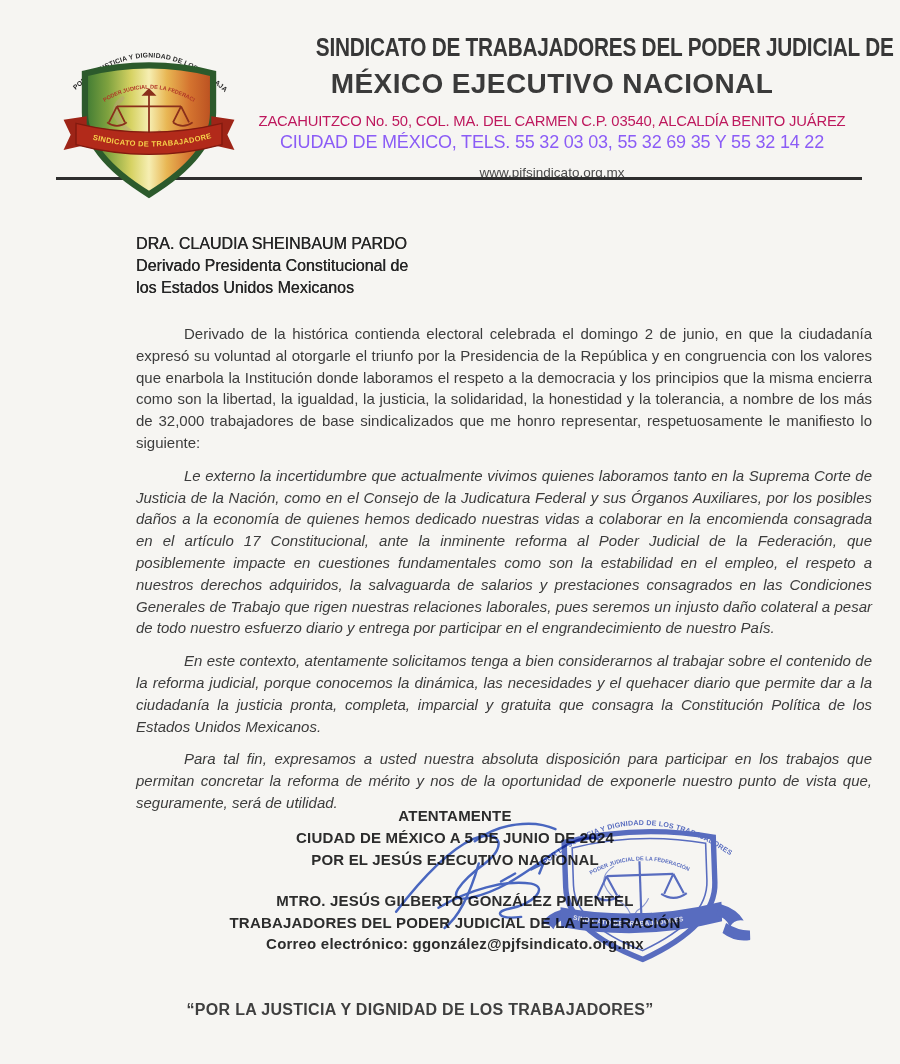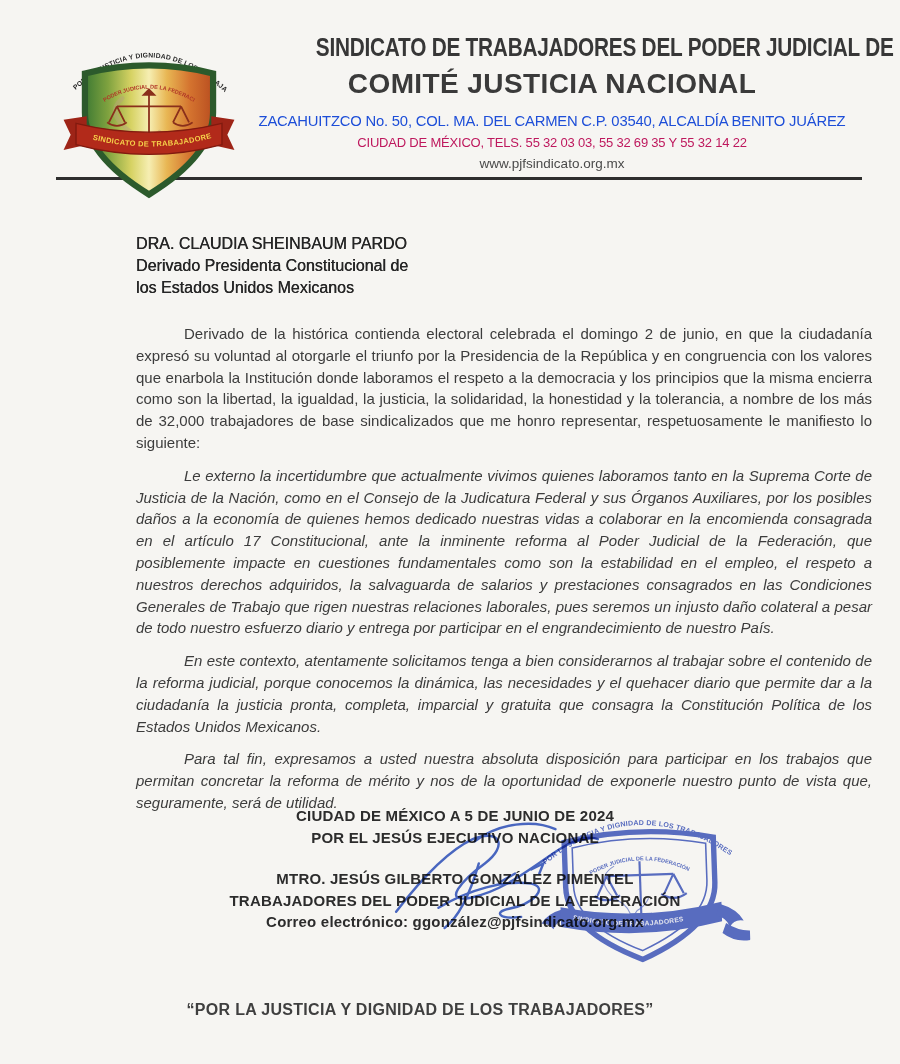--- a/index.html
+++ b/index.html
@@ -15,23 +15,23 @@
   
   .letterhead{position:absolute;top:0;left:0;width:100%;height:206px;}
   .logo{position:absolute;left:60px;top:20px;width:178px;height:187px;z-index:3;}
   .head-text{position:absolute;left:222px;top:32px;width:660px;text-align:center;}
   .org-name{
     font-size:26px;font-weight:bold;color:#373737;white-space:nowrap;
     display:inline-block;transform:scaleX(.8);transform-origin:center;
     letter-spacing:-.3px;
   }
   .committee{font-size:28px;font-weight:bold;color:#3a3a3a;margin-top:5px;letter-spacing:.4px;}
-  .addr{font-size:14.8px;color:#1d4ed8;margin-top:11px;line-height:21px;letter-spacing:-.2px;}
-  .addr2{font-size:13px;color:#be185d;line-height:21px;letter-spacing:-.2px;}
-  .site{font-size:13.5px;color:#4a4a4a;margin-top:3px;}
+  .addr{font-size:14.8px;color:#be185d;margin-top:11px;line-height:21px;letter-spacing:-.2px;}
+  .addr2{font-size:18px;color:#8b5cf6;line-height:21px;letter-spacing:-.2px;}
+  .site{font-size:13.5px;color:#4a4a4a;margin-top:12px;}
   .rule{position:absolute;left:56px;top:177px;width:806px;height:2.6px;background:#2e2e2e;z-index:1;}
   
   .letter-body{position:absolute;left:136px;top:233px;width:736px;}
   .recipient{font-size:16px;line-height:22px;color:#262626;}
   .recipient div{text-shadow:.35px 0 0 currentColor;} 
   .para{
     margin:0;margin-top:20px;
     font-size:15px;line-height:21.8px;
     text-align:justify;text-indent:48px;
     color:#3c3c3c;
@@ -100,41 +100,42 @@
       <path d="M 196 112 L 170 108 L 170 140 L 196 146 L 188 129 Z" fill="#9e2417"></path>
       <path d="M 18 116 Q 100 136 182 116 L 182 140 Q 100 162 18 140 Z" fill="#b22a1a" stroke="#801a0f" stroke-width="1.5"></path>
       <path id="lg-arc-band" d="M 28 132 Q 100 152 172 132" fill="none"></path>
       <text font-size="8.4" font-weight="bold" fill="#f6d24a" letter-spacing="0.4">
         <textPath href="#lg-arc-band" startOffset="6%">SINDICATO DE TRABAJADORES</textPath>
       </text>
     </svg>
 
     <div class="head-text">
       <div><span class="org-name">SINDICATO DE TRABAJADORES DEL PODER JUDICIAL DE LA FEDERACIÓN</span></div>
-      <div class="committee">COMITÉ JUSTICIA NACIONAL</div>
+      <div class="committee">MÉXICO EJECUTIVO NACIONAL</div>
       <div class="addr">ZACAHUITZCO No. 50, COL. MA. DEL CARMEN C.P. 03540, ALCALDÍA BENITO JUÁREZ</div>
       <div class="addr2">CIUDAD DE MÉXICO, TELS. 55 32 03 03, 55 32 69 35 Y 55 32 14 22</div>
       <div class="site">www.pjfsindicato.org.mx</div>
     </div>
     <div class="rule"></div>
   </header>
 
   <main class="letter-body">
     <div class="recipient">
       <div>DRA. CLAUDIA SHEINBAUM PARDO</div>
       <div>Derivado Presidenta Constitucional de</div>
       <div>los Estados Unidos Mexicanos</div>
     </div>
     <p class="para" style="margin-top:24px">Derivado de la histórica contienda electoral celebrada el domingo 2 de junio, en que la ciudadanía expresó su voluntad al otorgarle el triunfo por la Presidencia de la República y en congruencia con los valores que enarbola la Institución donde laboramos el respeto a la democracia y los principios que la misma encierra como son la libertad, la igualdad, la justicia, la solidaridad, la honestidad y la tolerancia, a nombre de los más de 32,000 trabajadores de base sindicalizados que me honro representar, respetuosamente le manifiesto lo siguiente:</p>
     <p class="para">Le externo la incertidumbre que actualmente vivimos quienes laboramos tanto en la Suprema Corte de Justicia de la Nación, como en el Consejo de la Judicatura Federal y sus Órganos Auxiliares, por los posibles daños a la economía de quienes hemos dedicado nuestras vidas a colaborar en la encomienda consagrada en el artículo 17 Constitucional, ante la inminente reforma al Poder Judicial de la Federación, que posiblemente impacte en cuestiones fundamentales como son la estabilidad en el empleo, el respeto a nuestros derechos adquiridos, la salvaguarda de salarios y prestaciones consagrados en las Condiciones Generales de Trabajo que rigen nuestras relaciones laborales, pues seremos un injusto daño colateral a pesar de todo nuestro esfuerzo diario y entrega por participar en el engrandecimiento de nuestro País.</p>
     <p class="para">En este contexto, atentamente solicitamos tenga a bien considerarnos al trabajar sobre el contenido de la reforma judicial, porque conocemos la dinámica, las necesidades y el quehacer diario que permite dar a la ciudadanía la justicia pronta, completa, imparcial y gratuita que consagra la Constitución Política de los Estados Unidos Mexicanos.</p>
     <p class="para">Para tal fin, expresamos a usted nuestra absoluta disposición para participar en los trabajos que permitan concretar la reforma de mérito y nos de la oportunidad de exponerle nuestro punto de vista que, seguramente, será de utilidad.</p>
   </main>
 
   <section class="closing">
+    <div class="closing-line">ATENTAMENTE</div>
     <div class="closing-line">CIUDAD DE MÉXICO A 5 DE JUNIO DE 2024</div>
     <div class="closing-line">POR EL JESÚS EJECUTIVO NACIONAL</div>
     <div class="signer">
       <div class="signer-line">MTRO. JESÚS GILBERTO GONZÁLEZ PIMENTEL</div>
       <div class="signer-line">TRABAJADORES DEL PODER JUDICIAL DE LA FEDERACIÓN</div>
       <div class="signer-line">Correo electrónico: ggonzález@pjfsindicato.org.mx</div>
     </div>
   </section>
 
   <svg class="signature" viewBox="0 0 240 125" aria-hidden="true">

